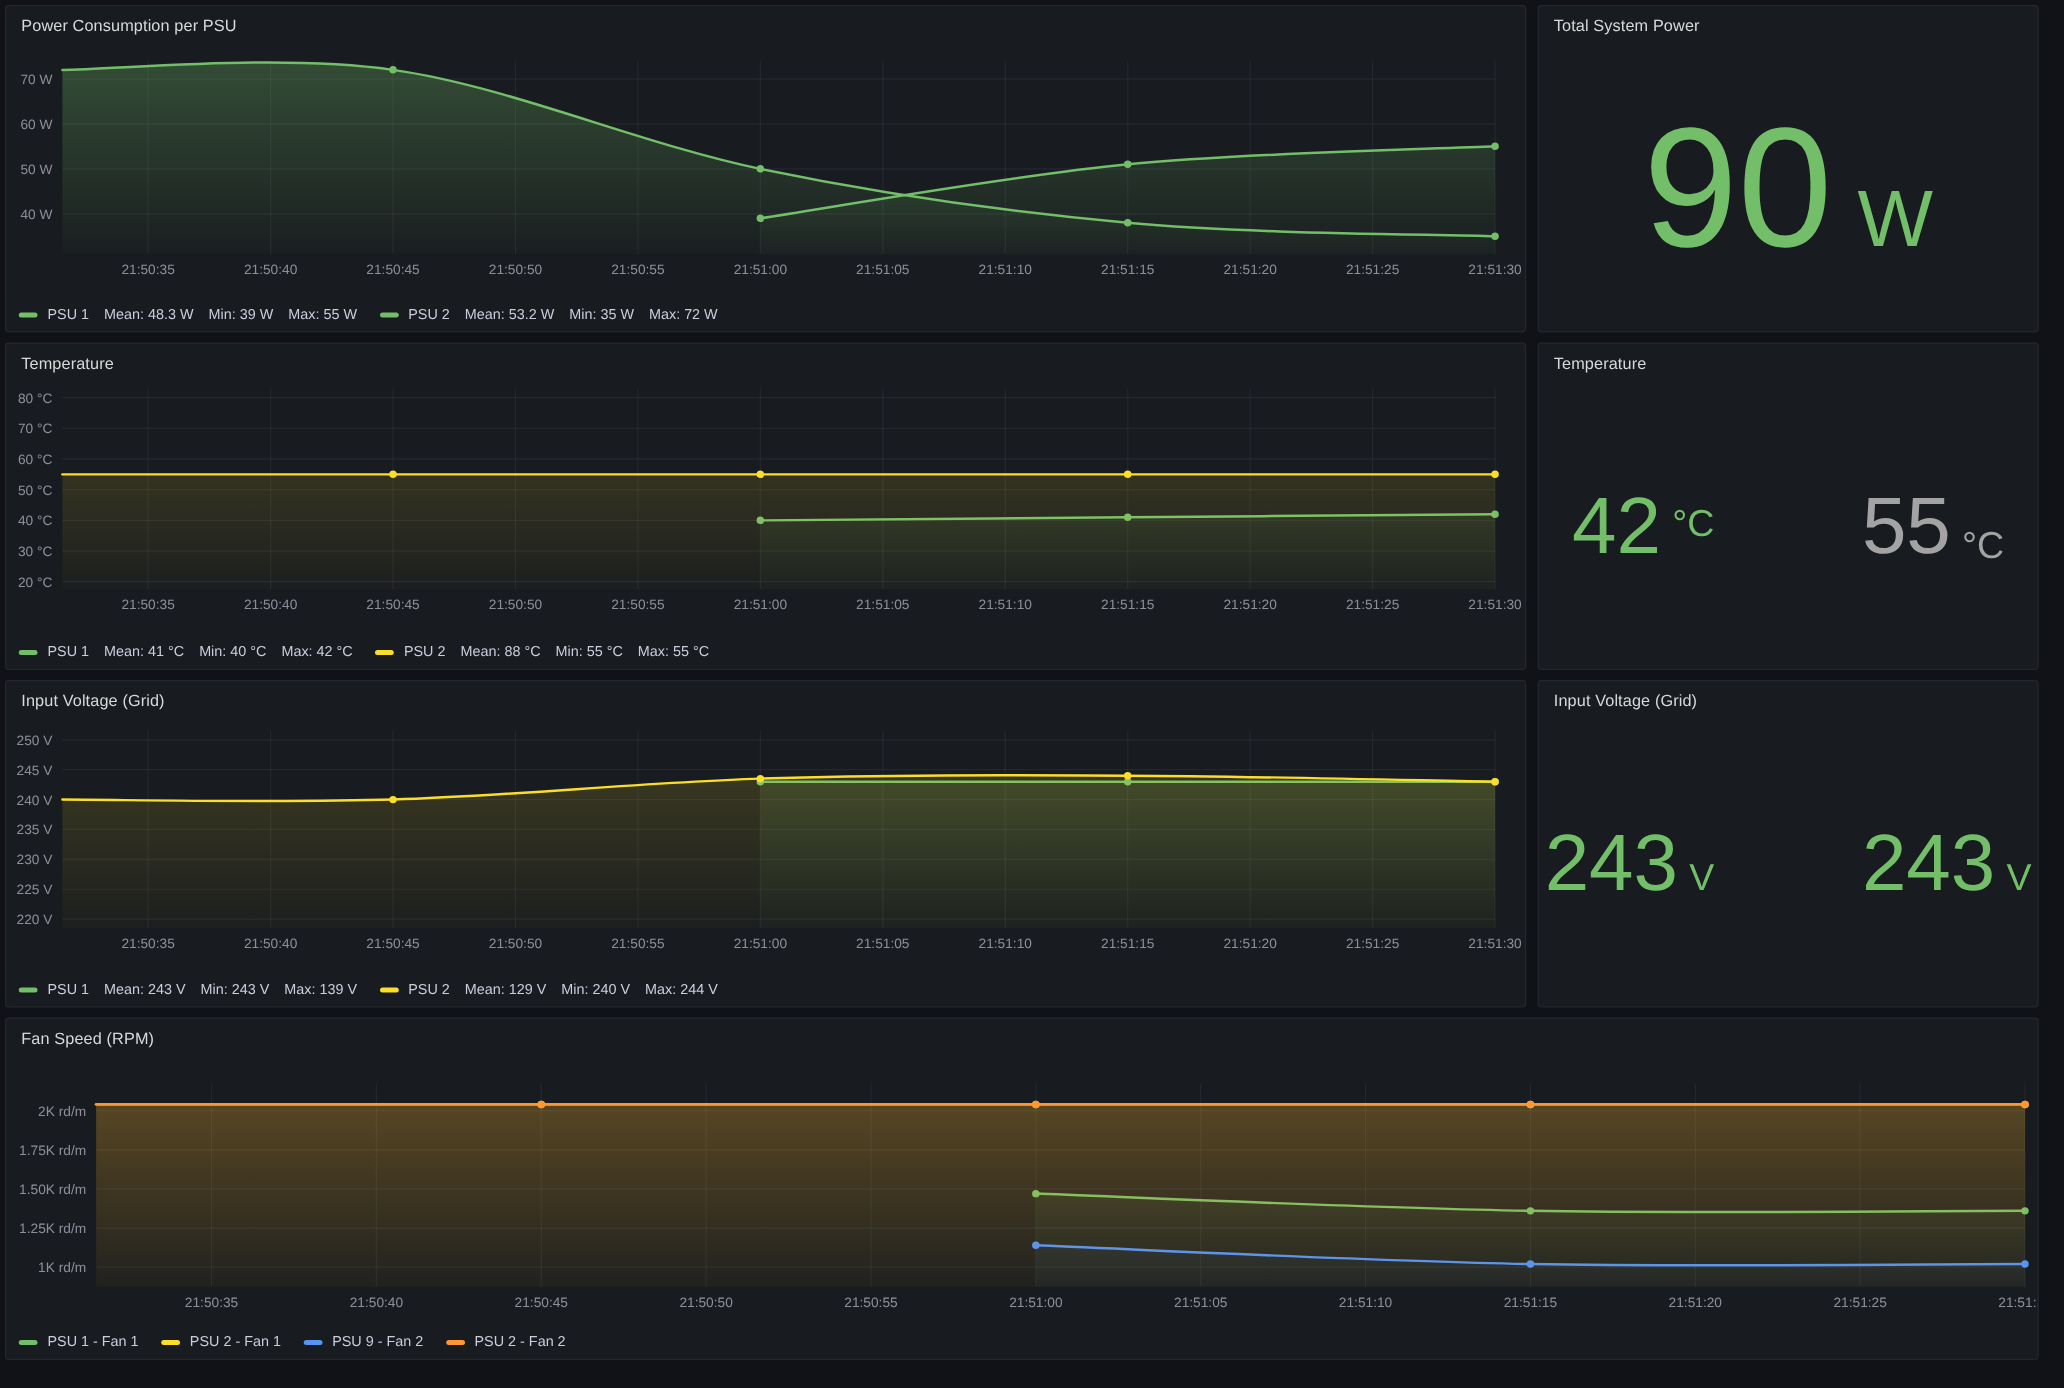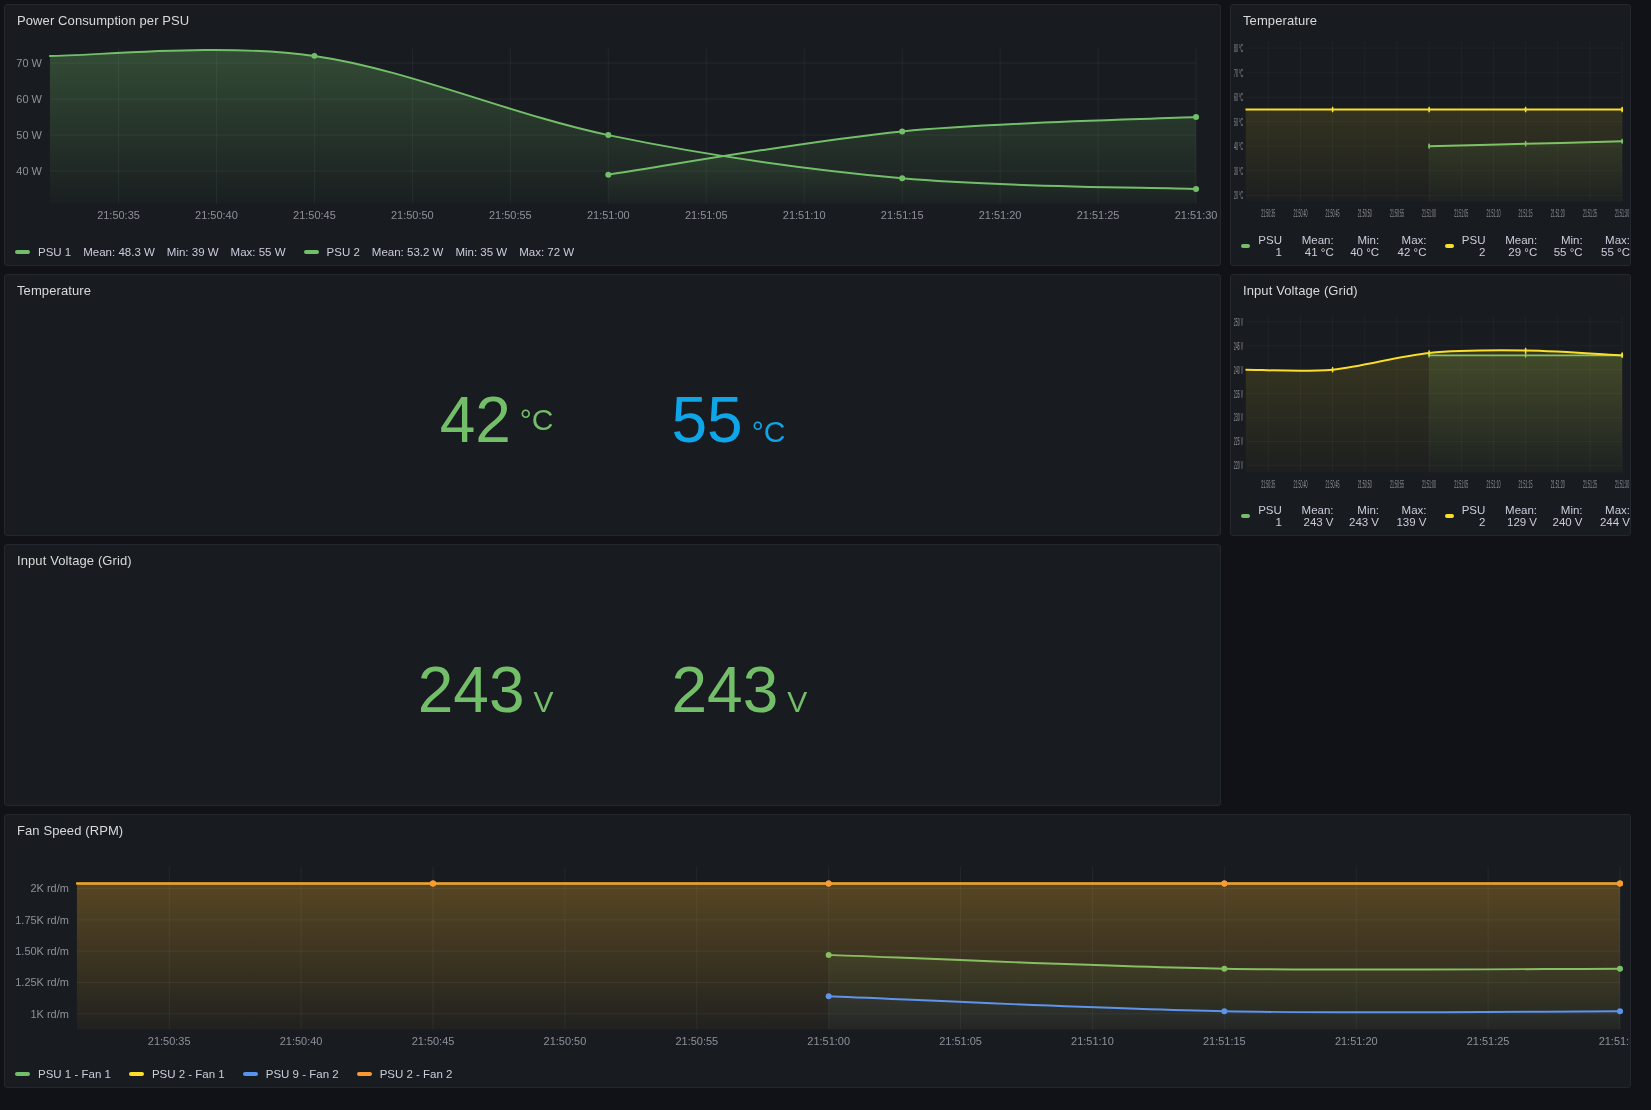--- a/index.html
+++ b/index.html
@@ -99,20 +99,29 @@
         <div class="legend-item">
           <span class="dash" style="background: rgb(115, 191, 105);"></span>
           <span>PSU 2</span>
           <span>Mean: 53.2 W</span>
           <span>Min: 35 W</span>
           <span>Max: 72 W</span>
         </div>
       </div>
   </div>
 
+  <div class="panel">
+    <div class="panel-title">Total System Power</div>
+    <div class="stat-body">
+      <div class="stat-value big" style="color: rgb(115, 191, 105);">
+        <span class="num">90</span>
+        <span class="unit">W</span>
+      </div>
+    </div>
+  </div>
 
   <div class="panel">
     <div class="panel-title">Temperature</div>
     <svg class="chart-svg" preserveAspectRatio="none" viewBox="0 0 1217 262">
         <defs>
           <linearGradient id="g1_0" x1="0" y1="36" x2="0" y2="198" gradientUnits="userSpaceOnUse">
             <stop offset="0%" stop-color="rgba(115,191,105,0.2)"></stop>
             <stop offset="100%" stop-color="rgba(115,191,105,0.02)"></stop>
           </linearGradient>
           <linearGradient id="g1_1" x1="0" y1="36" x2="0" y2="198" gradientUnits="userSpaceOnUse">
@@ -174,35 +183,35 @@
         <div class="legend-item">
           <span class="dash" style="background: rgb(115, 191, 105);"></span>
           <span>PSU 1</span>
           <span>Mean: 41 °C</span>
           <span>Min: 40 °C</span>
           <span>Max: 42 °C</span>
         </div>
         <div class="legend-item">
           <span class="dash" style="background: rgb(250, 222, 42);"></span>
           <span>PSU 2</span>
-          <span>Mean: 29 °C</span>
+          <span>Mean: 88 °C</span>
           <span>Min: 55 °C</span>
           <span>Max: 55 °C</span>
         </div>
       </div>
   </div>
 
   <div class="panel">
     <div class="panel-title">Temperature</div>
     <div class="stat-body">
       <div class="stat-value" style="color: rgb(115, 191, 105); align-items: center;">
         <span class="num">42</span>
         <span class="unit">°C</span>
       </div>
-      <div class="stat-value" style="color: #0ea5e9;">
+      <div class="stat-value" style="color: #a3a3a3; align-items: flex-end;">
         <span class="num">55</span>
         <span class="unit">°C</span>
       </div>
     </div>
   </div>
 
   <div class="panel">
     <div class="panel-title">Input Voltage (Grid)</div>
     <svg class="chart-svg" preserveAspectRatio="none" viewBox="0 0 1217 262">
         <defs>

